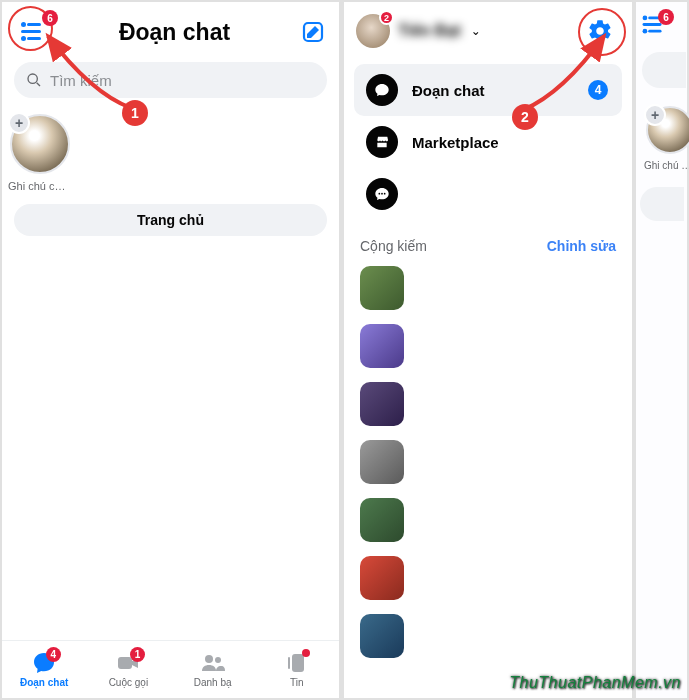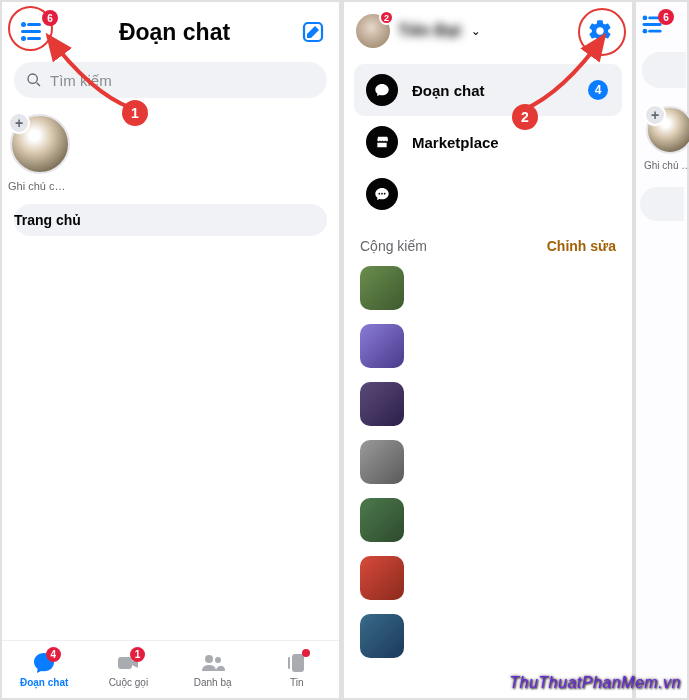--- a/index.html
+++ b/index.html
@@ -30,21 +30,21 @@
   .search-bar svg { flex-shrink:0; }
   .search-text { font-size: 15px; color:#8a8d91; }
 
   .story-area { padding: 6px 4px; }
   .story { width: 64px; }
   .story-circ { width: 60px; height: 60px; border-radius: 50%; background: radial-gradient(circle at 40% 35%, #fff 10%, #d9c9b0 35%, #746650 80%); border: 2px solid #e4e6eb; position:relative; margin-left:4px; }
   .story-add { position:absolute; top:-4px; left:-4px; width:22px; height:22px; border-radius:50%; background:#e4e6eb; border:2px solid #fff; display:flex; align-items:center; justify-content:center; font-size:14px; color:#606770; font-weight:700; }
   .story-name { font-size:11px; color:#65676b; text-align:left; margin-top:6px; padding-left:2px; white-space:nowrap; overflow:hidden; text-overflow:ellipsis; }
 
   .seg { display:flex; gap:8px; padding: 6px 12px; }
-  .seg-item { flex:1; padding:8px 0; border-radius:18px; font-size:14px; font-weight:600; }
+  .seg-item { flex:1; text-align:center; padding:8px 0; border-radius:18px; font-size:14px; font-weight:600; }
   .seg-home { background:#f0f2f5; color:#050505; }
   .seg-chan { color:#65676b; }
 
   
   .tabbar { position:absolute; bottom:0; left:0; right:0; height:58px; border-top:1px solid #eceff1; display:flex; justify-content:space-around; align-items:center; background:#fff; }
   .tab { flex:1; display:flex; flex-direction:column; align-items:center; gap:2px; position:relative; }
   .tab-label { font-size:10px; color:#65676b; }
   .tab.active .tab-label { color:#0a7cff; font-weight:600; }
   .tab svg { width:24px; height:24px; }
   .tab .tbadge { position:absolute; top:-4px; left:52%; background:#e41e3f; color:#fff; font-size:10px; font-weight:700; border-radius:10px; min-width:15px; height:15px; display:flex; align-items:center; justify-content:center; padding:0 3px; }
@@ -62,38 +62,38 @@
 
   .menu { padding: 4px 10px; }
   .menu-item { display:flex; align-items:center; gap:14px; padding:10px 12px; border-radius:10px; position:relative; }
   .menu-item.active { background:#f0f2f5; }
   .mi-icon { width:32px; height:32px; border-radius:50%; background:#050505; display:flex; align-items:center; justify-content:center; color:#fff; flex-shrink:0; }
   .mi-label { font-size:15px; font-weight:600; color:#050505; }
   .mi-badge { position:absolute; right:14px; background:#0a7cff; color:#fff; width:20px; height:20px; border-radius:50%; display:flex; align-items:center; justify-content:center; font-size:12px; font-weight:700; }
 
   .community-hdr { display:flex; justify-content:space-between; align-items:center; padding: 14px 16px 8px 16px; }
   .com-title { font-size:14px; color:#65676b; }
-  .com-edit { font-size:14px; font-weight:600; color:#a16207; }
+  .com-edit { font-size:14px; font-weight:600; color:#3b82f6; }
   .com-list { padding: 0 10px; display:flex; flex-direction:column; gap:6px; }
   .com-item { display:flex; align-items:center; gap:12px; padding:4px 6px; }
   .com-av { width:44px; height:44px; border-radius:10px; background:#888; flex-shrink:0; }
 
   
   .right-header { padding:14px 0 8px 6px; }
   .right-hb { position:relative; width:28px; height:24px; }
   .right-search { margin:4px 0 0 6px; width:44px; height:36px; background:#f0f2f5; border-radius:18px 0 0 18px; }
   .right-story { margin:12px 0 0 2px; }
   .right-story .story-name { font-size:10px; }
   .right-seg { margin:10px 0 0 4px; width:44px; height:34px; background:#f0f2f5; border-radius:18px 0 0 18px; }
 
   
   .arrow { position:absolute; pointer-events:none; }
   .num-circ { position:absolute; width:26px; height:26px; border-radius:50%; background:#e53935; color:#fff; font-size:14px; font-weight:700; display:flex; align-items:center; justify-content:center; pointer-events:none; }
 
-  .watermark { position:absolute; right:8px; bottom:8px; font-size:16px; font-style:italic; color:#6d28d9; text-shadow: 0 0 3px rgba(0,0,0,0.8), 1px 1px 2px rgba(0,0,0,0.8); pointer-events:none; letter-spacing:0.5px; font-weight:500; }
+  .watermark { position:absolute; right:8px; bottom:8px; font-size:16px; font-style:italic; color:#15803d; text-shadow: 0 0 3px rgba(0,0,0,0.8), 1px 1px 2px rgba(0,0,0,0.8); pointer-events:none; letter-spacing:0.5px; font-weight:500; }
 </style>
 </head>
 <body>
 
 <div class="panel panel-left">
   <div class="ring ring-left"></div>
   <div class="left-header">
     <div class="hamburger-wrap">
       <div class="hamburger">
         <span class="dot-a"></span>

